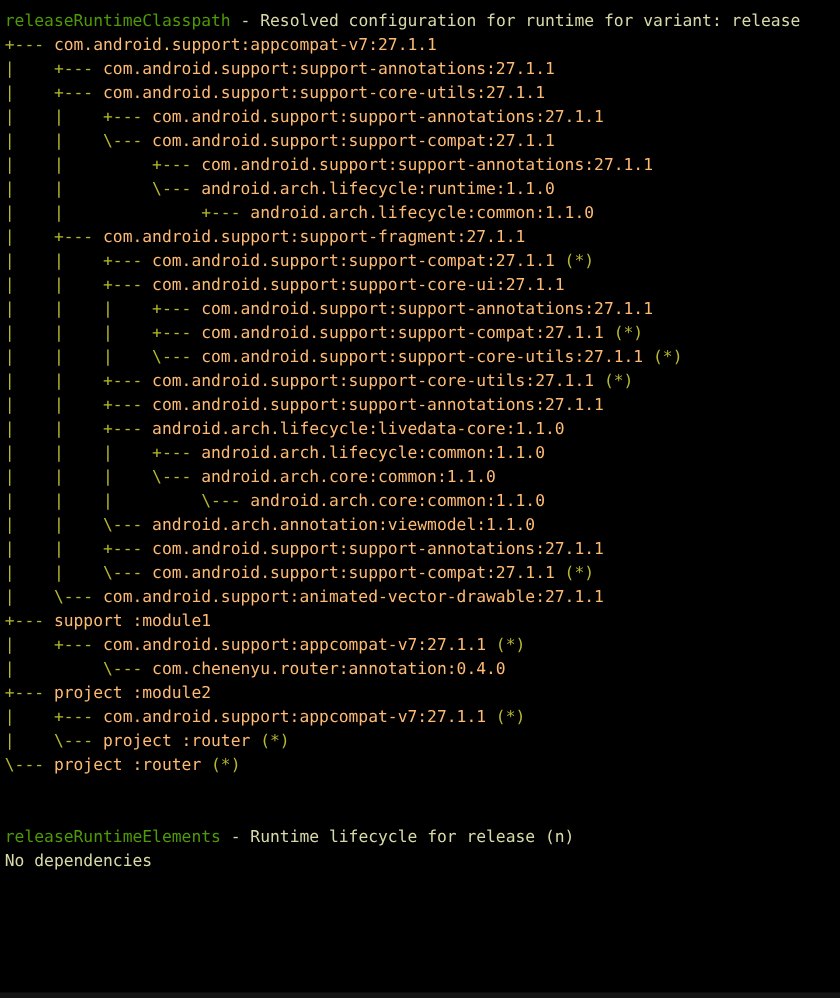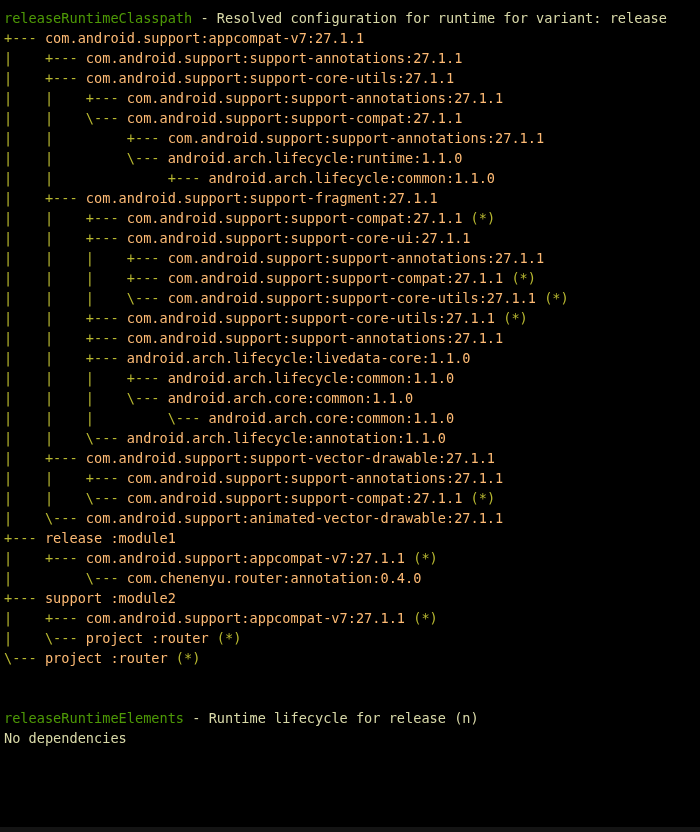--- a/index.html
+++ b/index.html
@@ -83,29 +83,28 @@
       <div class="line"><span class="tree">|    |    +--- </span><span class="coord">com.android.support:support-core-ui:27.1.1</span><span class="star"></span></div>
       <div class="line"><span class="tree">|    |    |    +--- </span><span class="coord">com.android.support:support-annotations:27.1.1</span><span class="star"></span></div>
       <div class="line"><span class="tree">|    |    |    +--- </span><span class="coord">com.android.support:support-compat:27.1.1</span><span class="star"> (*)</span></div>
       <div class="line"><span class="tree">|    |    |    \--- </span><span class="coord">com.android.support:support-core-utils:27.1.1</span><span class="star"> (*)</span></div>
       <div class="line"><span class="tree">|    |    +--- </span><span class="coord">com.android.support:support-core-utils:27.1.1</span><span class="star"> (*)</span></div>
       <div class="line"><span class="tree">|    |    +--- </span><span class="coord">com.android.support:support-annotations:27.1.1</span><span class="star"></span></div>
       <div class="line"><span class="tree">|    |    +--- </span><span class="coord">android.arch.lifecycle:livedata-core:1.1.0</span><span class="star"></span></div>
       <div class="line"><span class="tree">|    |    |    +--- </span><span class="coord">android.arch.lifecycle:common:1.1.0</span><span class="star"></span></div>
       <div class="line"><span class="tree">|    |    |    \--- </span><span class="coord">android.arch.core:common:1.1.0</span><span class="star"></span></div>
       <div class="line"><span class="tree">|    |    |         \--- </span><span class="coord">android.arch.core:common:1.1.0</span><span class="star"></span></div>
-      <div class="line"><span class="tree">|    |    \--- </span><span class="coord">android.arch.lifecycle:annotation:1.1.0</span><span class="star"></span></div>
-      <div class="line"><span class="tree">|    +--- </span><span class="coord">com.android.support:support-vector-drawable:27.1.1</span><span class="star"></span></div>
+      <div class="line"><span class="tree">|    |    \--- </span><span class="coord">android.arch.annotation:viewmodel:1.1.0</span><span class="star"></span></div>
       <div class="line"><span class="tree">|    |    +--- </span><span class="coord">com.android.support:support-annotations:27.1.1</span><span class="star"></span></div>
       <div class="line"><span class="tree">|    |    \--- </span><span class="coord">com.android.support:support-compat:27.1.1</span><span class="star"> (*)</span></div>
       <div class="line"><span class="tree">|    \--- </span><span class="coord">com.android.support:animated-vector-drawable:27.1.1</span><span class="star"></span></div>
-      <div class="line"><span class="tree">+--- </span><span class="coord">release :module1</span><span class="star"></span></div>
+      <div class="line"><span class="tree">+--- </span><span class="coord">support :module1</span><span class="star"></span></div>
       <div class="line"><span class="tree">|    +--- </span><span class="coord">com.android.support:appcompat-v7:27.1.1</span><span class="star"> (*)</span></div>
       <div class="line"><span class="tree">|         \--- </span><span class="coord">com.chenenyu.router:annotation:0.4.0</span><span class="star"></span></div>
-      <div class="line"><span class="tree">+--- </span><span class="coord">support :module2</span><span class="star"></span></div>
+      <div class="line"><span class="tree">+--- </span><span class="coord">project :module2</span><span class="star"></span></div>
       <div class="line"><span class="tree">|    +--- </span><span class="coord">com.android.support:appcompat-v7:27.1.1</span><span class="star"> (*)</span></div>
       <div class="line"><span class="tree">|    \--- </span><span class="coord">project :router</span><span class="star"> (*)</span></div>
       <div class="line"><span class="tree">\--- </span><span class="coord">project :router</span><span class="star"> (*)</span></div>
       <div class="line blank"> </div>
       <div class="line blank"> </div>
       <div class="line"><span class="cfg">releaseRuntimeElements</span><span class="desc"> - </span><span class="desc">Runtime lifecycle for release (n)</span></div>
       <div class="line"><span class="info">No dependencies</span></div>
     </div>
   <div id="bottom-strip"></div>
 </div>

